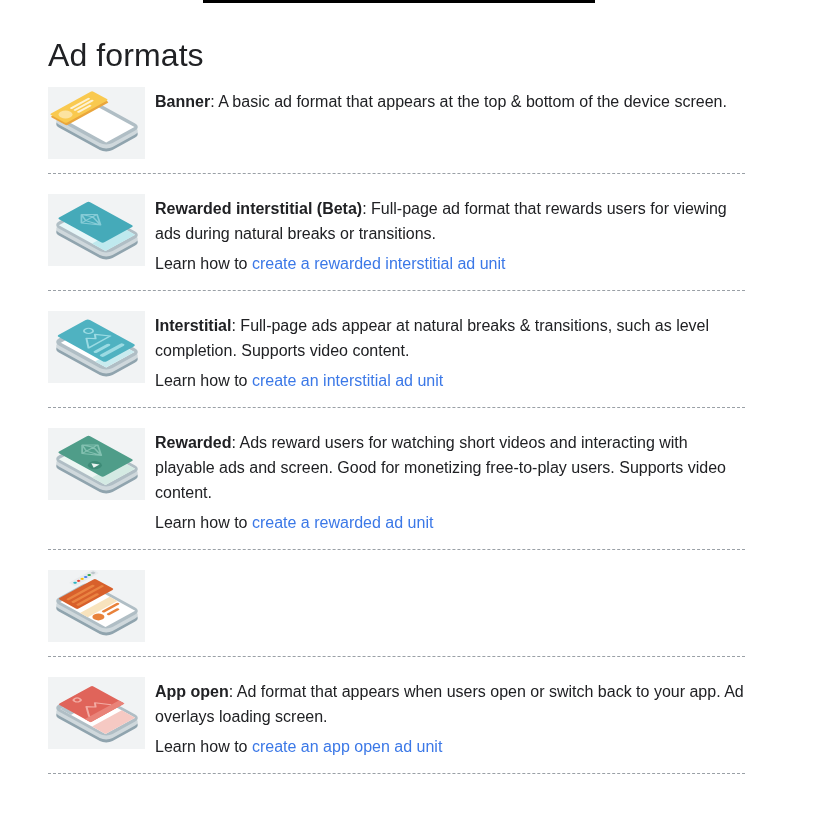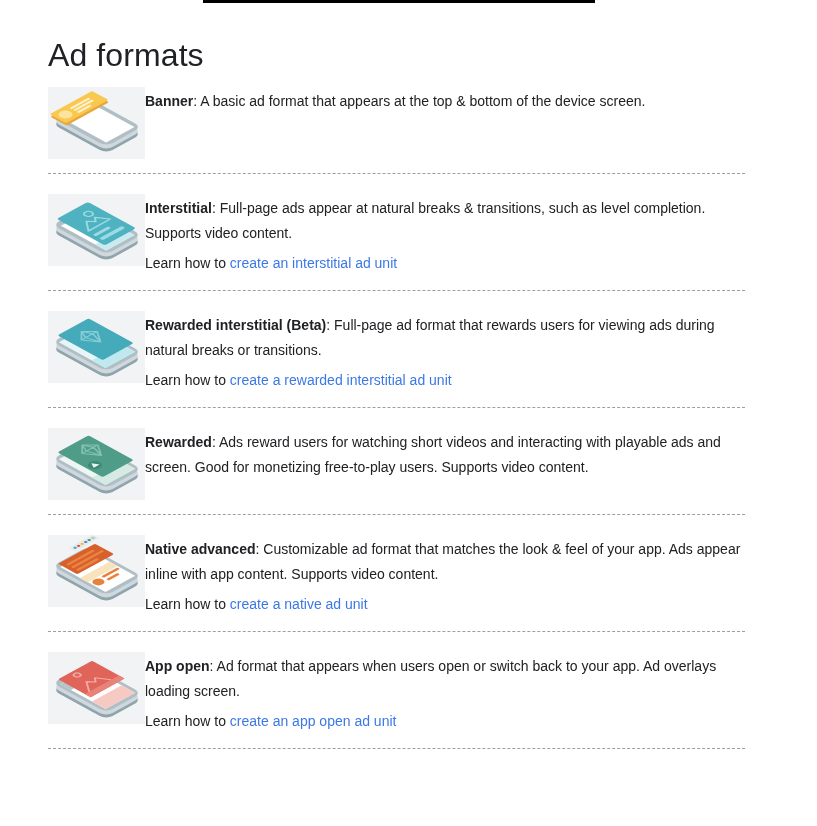--- a/index.html
+++ b/index.html
@@ -27,22 +27,22 @@
     padding:20px 0 14px 0;
     border-bottom:1px dashed var(--sep,#9aa0a6);
   }
   .ad-row.first{padding-top:18px;}
   .icon-box{
     flex:none;width:97px;height:72px;
     background:var(--icon-bg,#f1f3f4);
     display:block;
   }
   .row-text{
-    margin-top:2px;
-    font-size:14px;line-height:25px;
+    margin-left:10px;margin-top:2px;
+    font-size:16px;line-height:25px;
   }
   .row-text p{margin:0;}
   .row-text p.learn{margin-top:5px;}
   .fmt-title{font-weight:700;}
   a.fmt-link{color:var(--link,#3b78e7);text-decoration:none;cursor:pointer;}
 </style>
 </head>
 <body>
 
 <div class="top-rule"></div>
@@ -86,20 +86,46 @@
       <span class="icon-box">
         <svg width="97" height="72" viewBox="0 0 97 72">
           <g transform="translate(49,43) scale(1,0.55) rotate(-45)">
               <rect x="-25" y="-38" width="50" height="76" rx="9" fill="#90a4ae"></rect>
             </g>
           <g transform="translate(49,40) scale(1,0.55) rotate(-45)">
               <rect x="-25" y="-38" width="50" height="76" rx="9" fill="#cfd8dc"></rect>
             </g>
           <g transform="translate(49,36) scale(1,0.55) rotate(-45)">
             <rect x="-25" y="-38" width="50" height="76" rx="9" fill="#b0bec5"></rect>
+            <rect x="-21" y="-33" width="42" height="66" fill="#e6f6f8"></rect>
+            <rect x="-21" y="14" width="42" height="19" fill="#bfe9ee"></rect>
+          </g>
+          <g transform="translate(49,29) scale(1,0.55) rotate(-45)">
+            <rect x="-22" y="-34" width="44" height="64" rx="3" fill="#45aab9"></rect>
+            <path d="M0 -22 L11 -11 L0 5 L-11 -11 Z M-11 -11 L11 -11 M-5 -11 L0 -22 M5 -11 L0 -22 M-5 -11 L0 5 M5 -11 L0 5" fill="none" stroke="#86ccd7" stroke-width="1.8" stroke-linejoin="round"></path>
+          </g>
+        </svg>
+      </span>
+      <div class="row-text">
+        <p><span class="fmt-title">Rewarded interstitial (Beta)</span><span>: Full-page ad format that rewards users for viewing ads during natural breaks or transitions.</span></p>
+        <p class="learn"><span>Learn how to </span><a class="fmt-link" href="#">create a rewarded interstitial ad unit</a></p>
+      </div>
+    </div>
+
+    <div class="ad-row">
+      <span class="icon-box">
+        <svg width="97" height="72" viewBox="0 0 97 72">
+          <g transform="translate(49,43) scale(1,0.55) rotate(-45)">
+              <rect x="-25" y="-38" width="50" height="76" rx="9" fill="#90a4ae"></rect>
+            </g>
+          <g transform="translate(49,40) scale(1,0.55) rotate(-45)">
+              <rect x="-25" y="-38" width="50" height="76" rx="9" fill="#cfd8dc"></rect>
+            </g>
+          <g transform="translate(49,36) scale(1,0.55) rotate(-45)">
+            <rect x="-25" y="-38" width="50" height="76" rx="9" fill="#b0bec5"></rect>
             <rect x="-20" y="-31" width="40" height="64" fill="#ffffff"></rect>
             <rect x="-20" y="17" width="40" height="16" fill="#c9ebef"></rect>
           </g>
           <g transform="translate(49,30) scale(1,0.55) rotate(-45)">
             <rect x="-22" y="-35" width="44" height="68" rx="3" fill="#4fb2c1"></rect>
             <circle cx="7" cy="-19" r="4.5" fill="none" stroke="#9bdbe3" stroke-width="2"></circle>
             <path d="M-15 3 L-4 -11 L2 -4 L7 -10 L16 3 Z" fill="none" stroke="#9bdbe3" stroke-width="2" stroke-linejoin="round"></path>
             <rect x="-17" y="11" width="22" height="4" rx="2" fill="#9bdbe3"></rect>
             <rect x="-17" y="20" width="32" height="5" rx="2" fill="#9bdbe3"></rect>
           </g>
@@ -115,59 +141,34 @@
       <span class="icon-box">
         <svg width="97" height="72" viewBox="0 0 97 72">
           <g transform="translate(49,43) scale(1,0.55) rotate(-45)">
               <rect x="-25" y="-38" width="50" height="76" rx="9" fill="#90a4ae"></rect>
             </g>
           <g transform="translate(49,40) scale(1,0.55) rotate(-45)">
               <rect x="-25" y="-38" width="50" height="76" rx="9" fill="#cfd8dc"></rect>
             </g>
           <g transform="translate(49,36) scale(1,0.55) rotate(-45)">
             <rect x="-25" y="-38" width="50" height="76" rx="9" fill="#b0bec5"></rect>
-            <rect x="-21" y="-33" width="42" height="66" fill="#e6f6f8"></rect>
-            <rect x="-21" y="14" width="42" height="19" fill="#bfe9ee"></rect>
-          </g>
-          <g transform="translate(49,29) scale(1,0.55) rotate(-45)">
-            <rect x="-22" y="-34" width="44" height="64" rx="3" fill="#45aab9"></rect>
-            <path d="M0 -22 L11 -11 L0 5 L-11 -11 Z M-11 -11 L11 -11 M-5 -11 L0 -22 M5 -11 L0 -22 M-5 -11 L0 5 M5 -11 L0 5" fill="none" stroke="#86ccd7" stroke-width="1.8" stroke-linejoin="round"></path>
-          </g>
-        </svg>
-      </span>
-      <div class="row-text">
-        <p><span class="fmt-title">Rewarded interstitial (Beta)</span><span>: Full-page ad format that rewards users for viewing ads during natural breaks or transitions.</span></p>
-        <p class="learn"><span>Learn how to </span><a class="fmt-link" href="#">create a rewarded interstitial ad unit</a></p>
-      </div>
-    </div>
-
-    <div class="ad-row">
-      <span class="icon-box">
-        <svg width="97" height="72" viewBox="0 0 97 72">
-          <g transform="translate(49,43) scale(1,0.55) rotate(-45)">
-              <rect x="-25" y="-38" width="50" height="76" rx="9" fill="#90a4ae"></rect>
-            </g>
-          <g transform="translate(49,40) scale(1,0.55) rotate(-45)">
-              <rect x="-25" y="-38" width="50" height="76" rx="9" fill="#cfd8dc"></rect>
-            </g>
-          <g transform="translate(49,36) scale(1,0.55) rotate(-45)">
-            <rect x="-25" y="-38" width="50" height="76" rx="9" fill="#b0bec5"></rect>
             <rect x="-21" y="-33" width="42" height="66" fill="#edf6f3"></rect>
             <rect x="-21" y="14" width="42" height="19" fill="#d4eae3"></rect>
           </g>
           <g transform="translate(49,29) scale(1,0.55) rotate(-45)">
             <rect x="-22" y="-34" width="44" height="64" rx="3" fill="#4f9d89"></rect>
             <path d="M5 -26 L16 -15 L5 1 L-6 -15 Z M-6 -15 L16 -15 M0 -15 L5 -26 M10 -15 L5 -26 M0 -15 L5 1 M10 -15 L5 1" fill="none" stroke="#82c0b0" stroke-width="1.8" stroke-linejoin="round"></path>
             <circle cx="-12" cy="9" r="7" fill="#3d8b77"></circle>
             <path d="M-12 4 L-7.8 11.5 L-16.2 11.5 Z" fill="#eaf4f1"></path>
           </g>
         </svg>
       </span>
       <div class="row-text">
         <p><span class="fmt-title">Rewarded</span><span>: Ads reward users for watching short videos and interacting with playable ads and screen. Good for monetizing free-to-play users. Supports video content.</span></p>
+        <p class="learn"><span>Learn how to </span><a class="fmt-link" href="#">create a rewarded ad unit</a></p>
       </div>
     </div>
 
     <div class="ad-row">
       <span class="icon-box">
         <svg width="97" height="72" viewBox="0 0 97 72">
           <g transform="translate(49,43) scale(1,0.55) rotate(-45)">
               <rect x="-25" y="-38" width="50" height="76" rx="9" fill="#90a4ae"></rect>
             </g>
           <g transform="translate(49,40) scale(1,0.55) rotate(-45)">
@@ -191,24 +192,20 @@
             <rect x="-3" y="-37" width="34" height="9" rx="2" fill="#e8ebed"></rect>
             <circle cx="1.5" cy="-32.5" r="1.8" fill="#2bb3c0"></circle>
             <circle cx="6.5" cy="-32.5" r="1.8" fill="#ea4335"></circle>
             <circle cx="11.5" cy="-32.5" r="1.8" fill="#fbbc04"></circle>
             <circle cx="16.5" cy="-32.5" r="1.8" fill="#4285f4"></circle>
             <circle cx="21.5" cy="-32.5" r="1.8" fill="#34a853"></circle>
             <rect x="25" y="-34.5" width="4" height="4" rx="1" fill="#bdc6cb"></rect>
           </g>
         </svg>
       </span>
-      <div class="row-text">
-        <p><span class="fmt-title">Native advanced</span><span>: Customizable ad format that matches the look &amp; feel of your app. Ads appear inline with app content. Supports video content.</span></p>
-        <p class="learn"><span>Learn how to </span><a class="fmt-link" href="#">create a native ad unit</a></p>
-      </div>
     </div>
 
     <div class="ad-row">
       <span class="icon-box">
         <svg width="97" height="72" viewBox="0 0 97 72">
           <g transform="translate(49,43) scale(1,0.55) rotate(-45)">
               <rect x="-25" y="-38" width="50" height="76" rx="9" fill="#90a4ae"></rect>
             </g>
           <g transform="translate(49,40) scale(1,0.55) rotate(-45)">
               <rect x="-25" y="-38" width="50" height="76" rx="9" fill="#cfd8dc"></rect>

